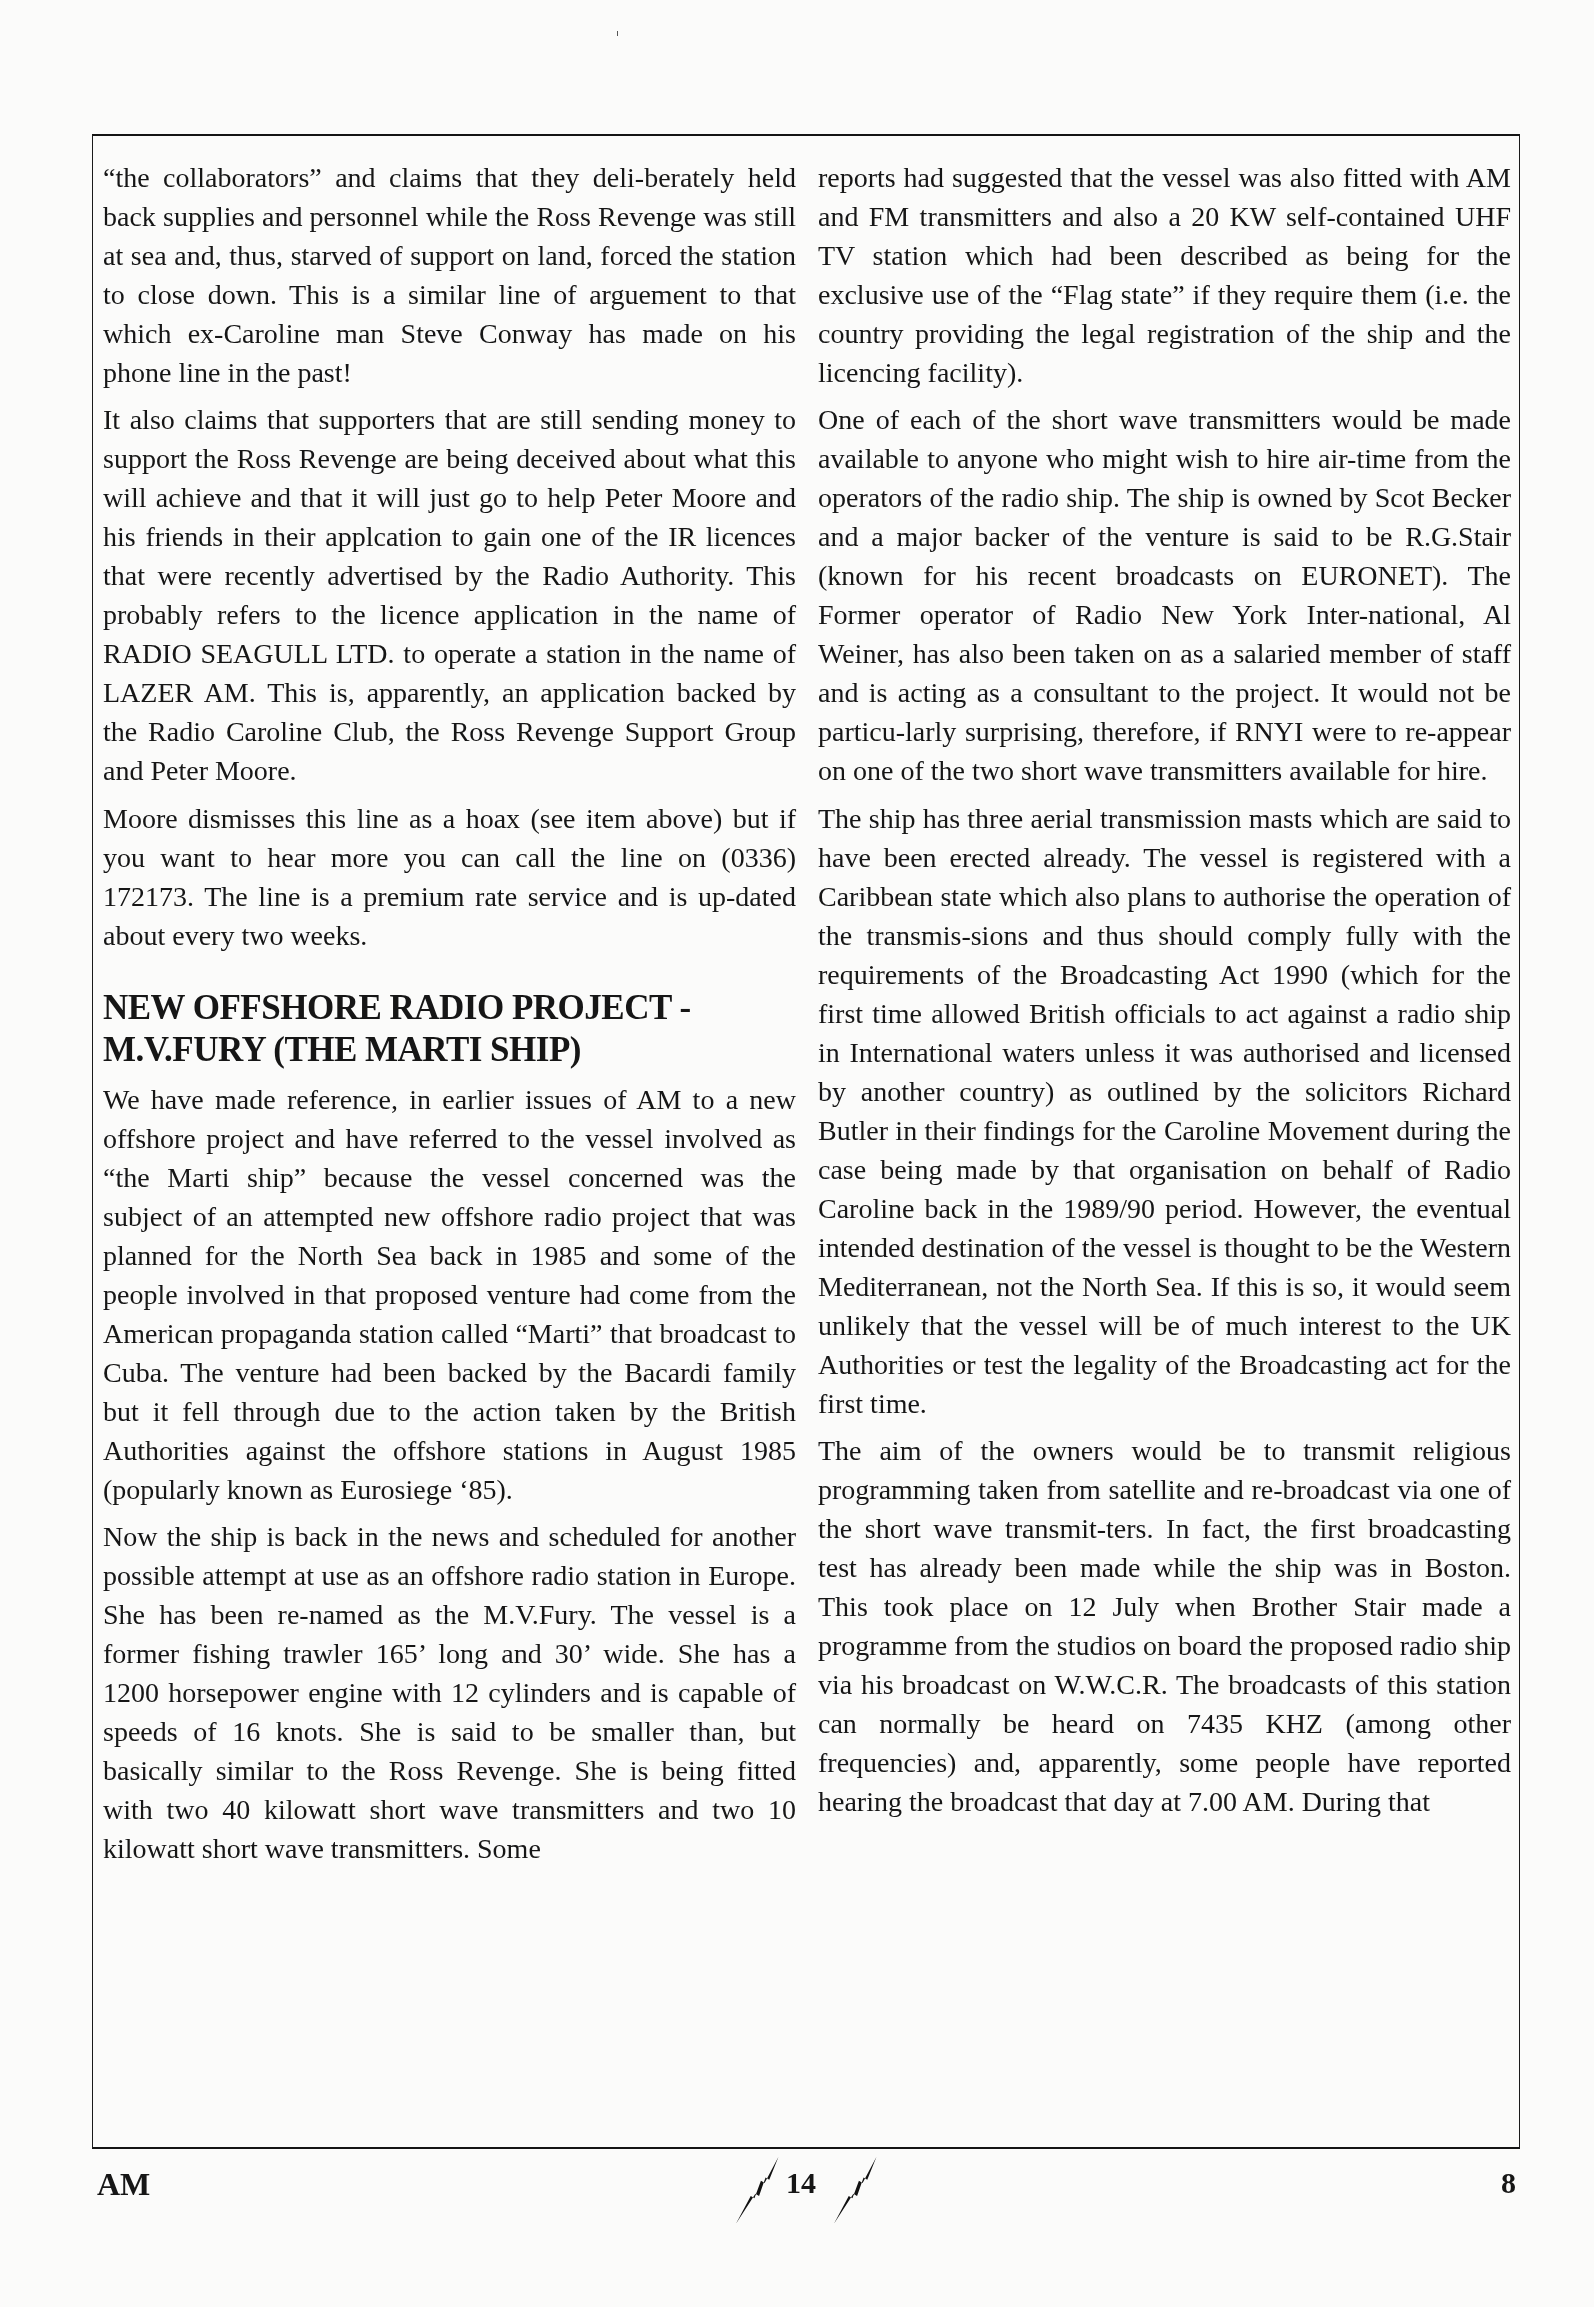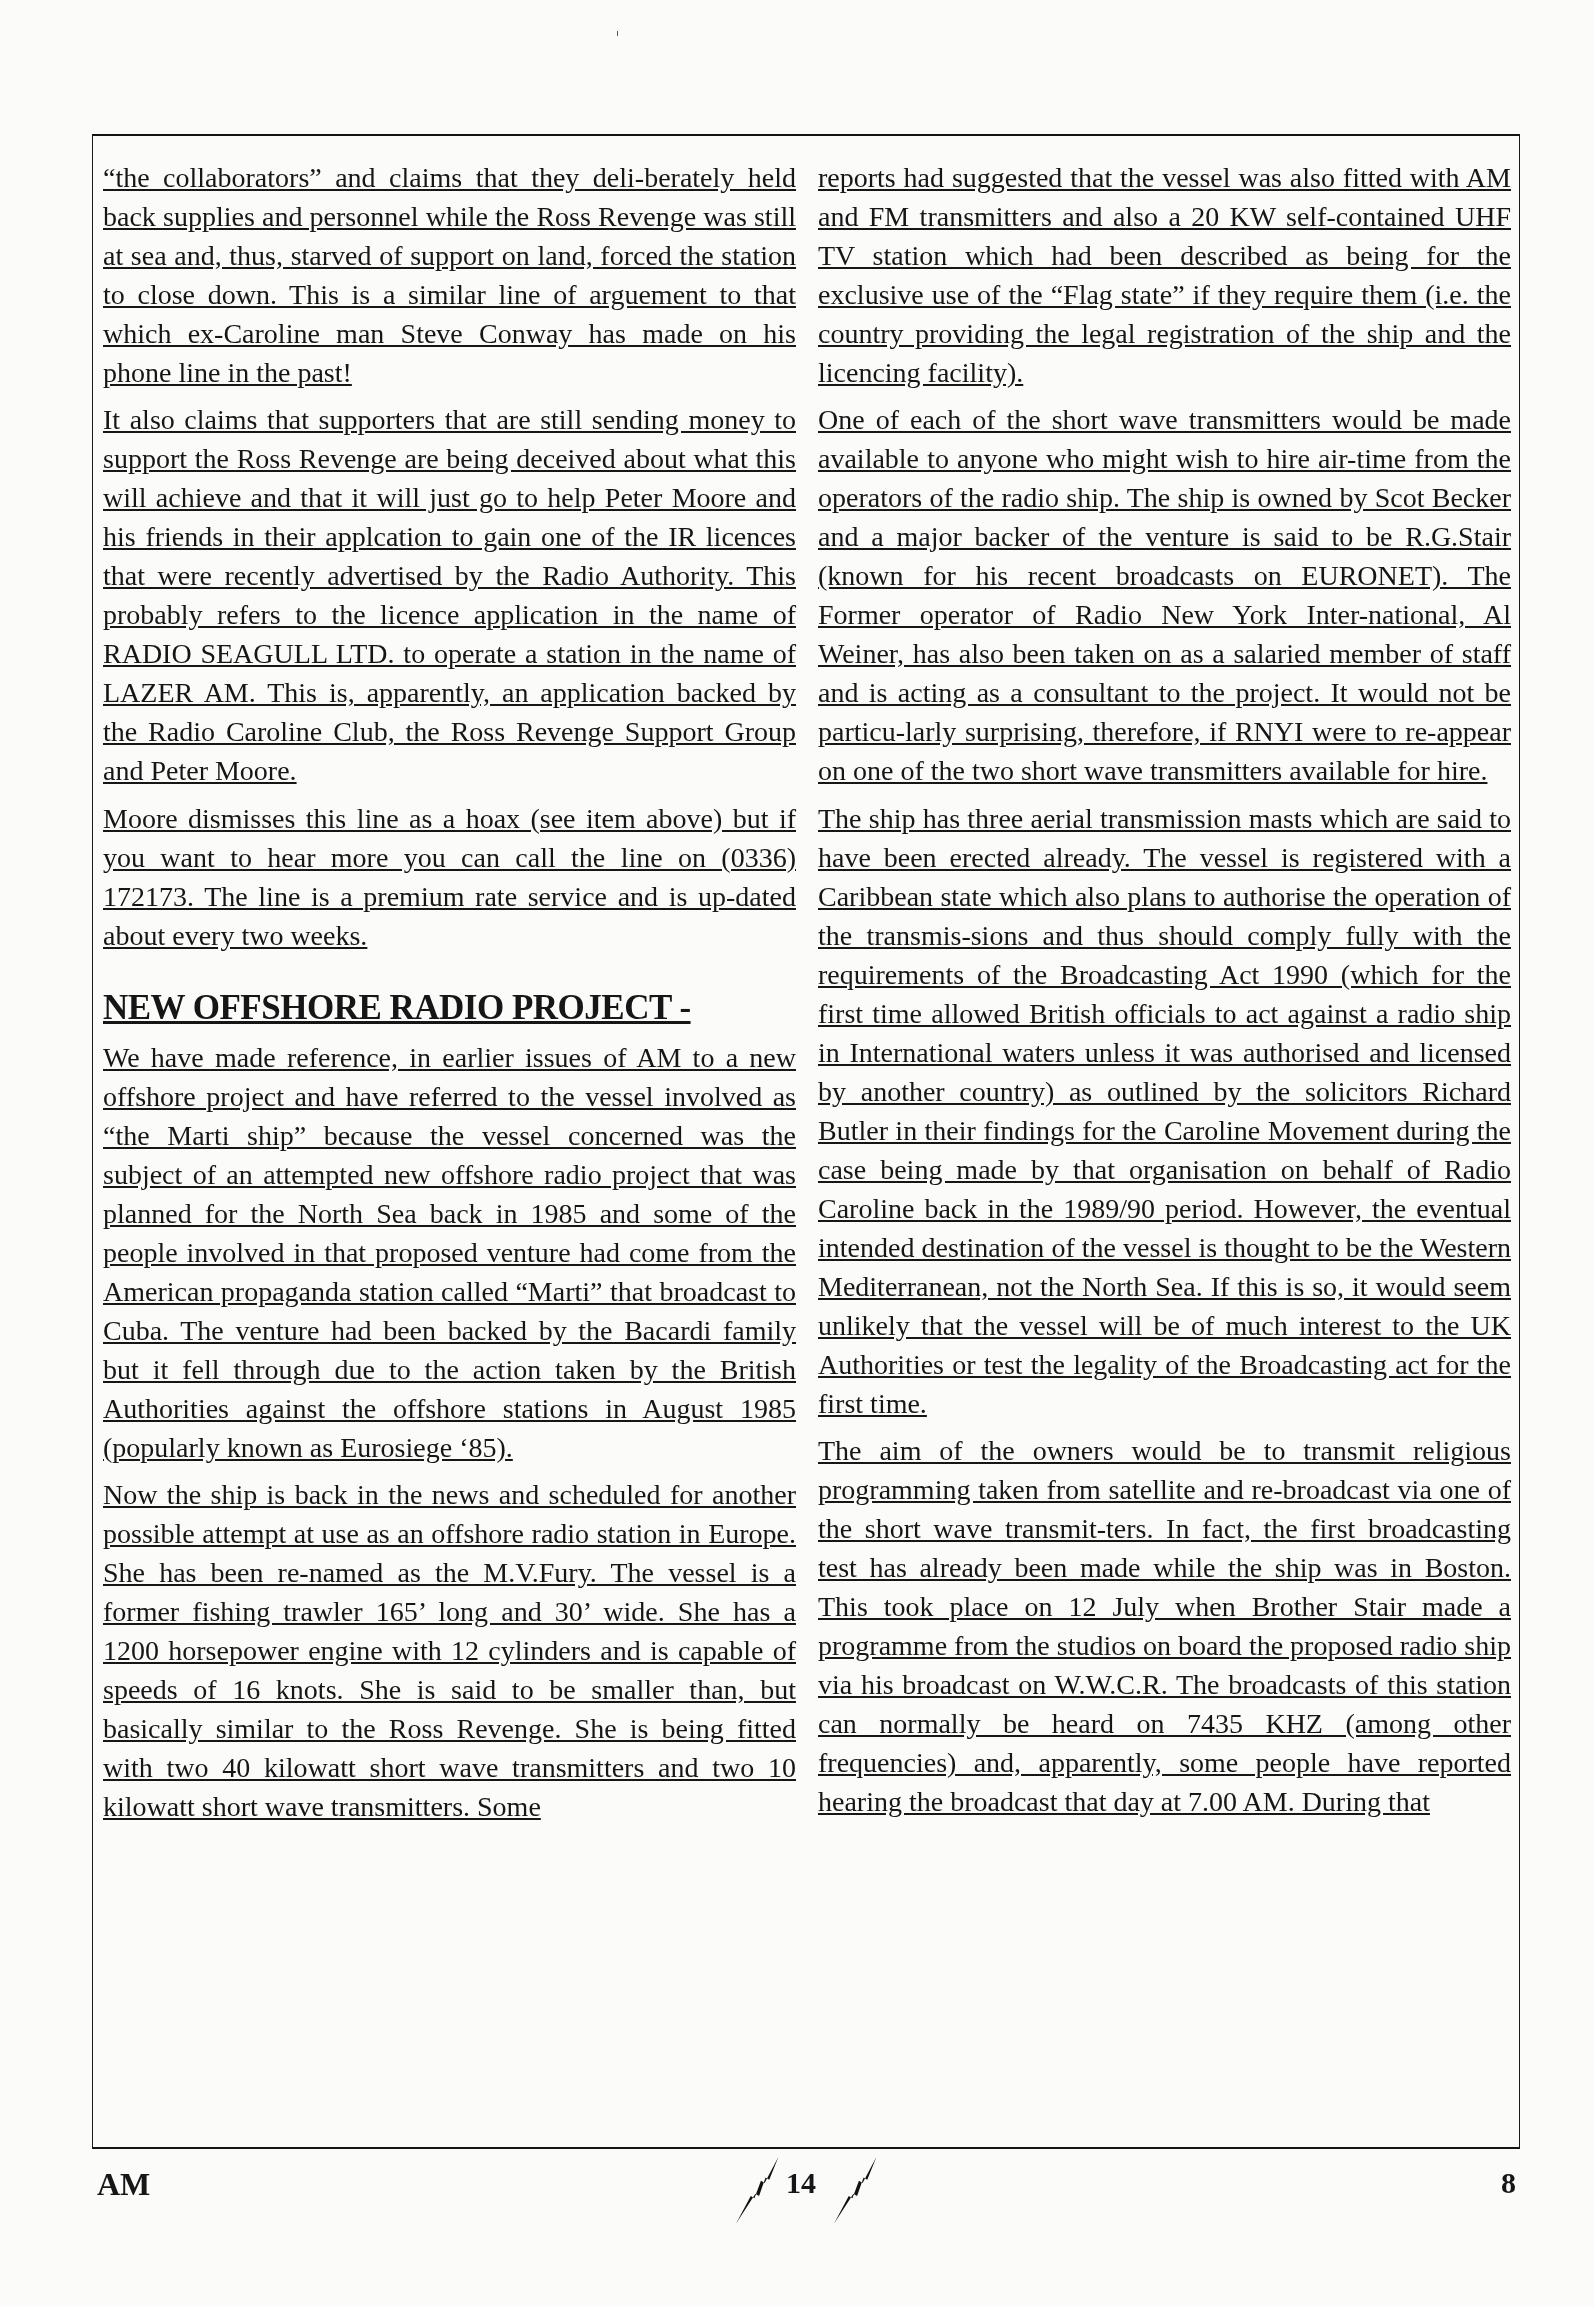--- a/index.html
+++ b/index.html
@@ -25,21 +25,20 @@
     box-sizing: border-box;
   }
   .col {
     position: absolute;
     top: 158px;
     width: 693px;
     font-size: 28px;
     line-height: 39px;
     text-align: justify;
     hyphens: manual;
-    text-decoration: underline;
   }
   .col.left { left: 103px; }
   .col.right { left: 818px; width: 693px; }
   .col p { margin: 0 0 8.3px 0; }
   .headline {
     text-align: left;
     font-size: 35px;
     line-height: 42px;
     font-weight: bold;
     margin: 32px 0 9.3px 0 !important;
@@ -96,20 +95,21 @@
 <div class="speck"></div>
 
 <div class="frame"></div>
 
 <div class="col left">
   <p>“the collaborators” and claims that they deli-berately held back supplies and personnel while the Ross Revenge was still at sea and, thus, starved of support on land, forced the station to close down. This is a similar line of arguement to that which ex-Caroline man Steve Conway has made on his phone line in the past!</p>
   <p>It also claims that supporters that are still sending money to support the Ross Revenge are being deceived about what this will achieve and that it will just go to help Peter Moore and his friends in their applcation to gain one of the IR licences that were recently advertised by the Radio Authority. This probably refers to the licence application in the name of RADIO SEAGULL LTD. to operate a station in the name of LAZER AM. This is, apparently, an application backed by the Radio Caroline Club, the Ross Revenge Support Group and Peter Moore.</p>
   <p>Moore dismisses this line as a hoax (see item above) but if you want to hear more you can call the line on (0336) 172173. The line is a premium rate service and is up-dated about every two weeks.</p>
   <h2 class="headline">
     <span>NEW OFFSHORE RADIO PROJECT -</span><br>
+    <span>M.V.FURY (THE MARTI SHIP)</span>
   </h2>
   <p>We have made reference, in earlier issues of AM to a new offshore project and have referred to the vessel involved as “the Marti ship” because the vessel concerned was the subject of an attempted new offshore radio project that was planned for the North Sea back in 1985 and some of the people involved in that proposed venture had come from the American propaganda station called “Marti” that broadcast to Cuba. The venture had been backed by the Bacardi family but it fell through due to the action taken by the British Authorities against the offshore stations in August 1985 (popularly known as Eurosiege ‘85).</p>
   <p>Now the ship is back in the news and scheduled for another possible attempt at use as an offshore radio station in Europe. She has been re-named as the M.V.Fury. The vessel is a former fishing trawler 165’ long and 30’ wide. She has a 1200 horsepower engine with 12 cylinders and is capable of speeds of 16 knots. She is said to be smaller than, but basically similar to the Ross Revenge. She is being fitted with two 40 kilowatt short wave transmitters and two 10 kilowatt short wave transmitters. Some</p>
 </div>
 
 <div class="col right">
   <p>reports had suggested that the vessel was also fitted with AM and FM transmitters and also a 20 KW self-contained UHF TV station which had been described as being for the exclusive use of the “Flag state” if they require them (i.e. the country providing the legal registration of the ship and the licencing facility).</p>
   <p>One of each of the short wave transmitters would be made available to anyone who might wish to hire air-time from the operators of the radio ship. The ship is owned by Scot Becker and a major backer of the venture is said to be R.G.Stair (known for his recent broadcasts on EURONET). The Former operator of Radio New York Inter-national, Al Weiner, has also been taken on as a salaried member of staff and is acting as a consultant to the project. It would not be particu-larly surprising, therefore, if RNYI were to re-appear on one of the two short wave transmitters available for hire.</p>
   <p>The ship has three aerial transmission masts which are said to have been erected already. The vessel is registered with a Caribbean state which also plans to authorise the operation of the transmis-sions and thus should comply fully with the requirements of the Broadcasting Act 1990 (which for the first time allowed British officials to act against a radio ship in International waters unless it was authorised and licensed by another country) as outlined by the solicitors Richard Butler in their findings for the Caroline Movement during the case being made by that organisation on behalf of Radio Caroline back in the 1989/90 period. However, the eventual intended destination of the vessel is thought to be the Western Mediterranean, not the North Sea. If this is so, it would seem unlikely that the vessel will be of much interest to the UK Authorities or test the legality of the Broadcasting act for the first time.</p>
   <p>The aim of the owners would be to transmit religious programming taken from satellite and re-broadcast via one of the short wave transmit-ters. In fact, the first broadcasting test has already been made while the ship was in Boston. This took place on 12 July when Brother Stair made a programme from the studios on board the proposed radio ship via his broadcast on W.W.C.R. The broadcasts of this station can normally be heard on 7435 KHZ (among other frequencies) and, apparently, some people have reported hearing the broadcast that day at 7.00 AM. During that</p>

